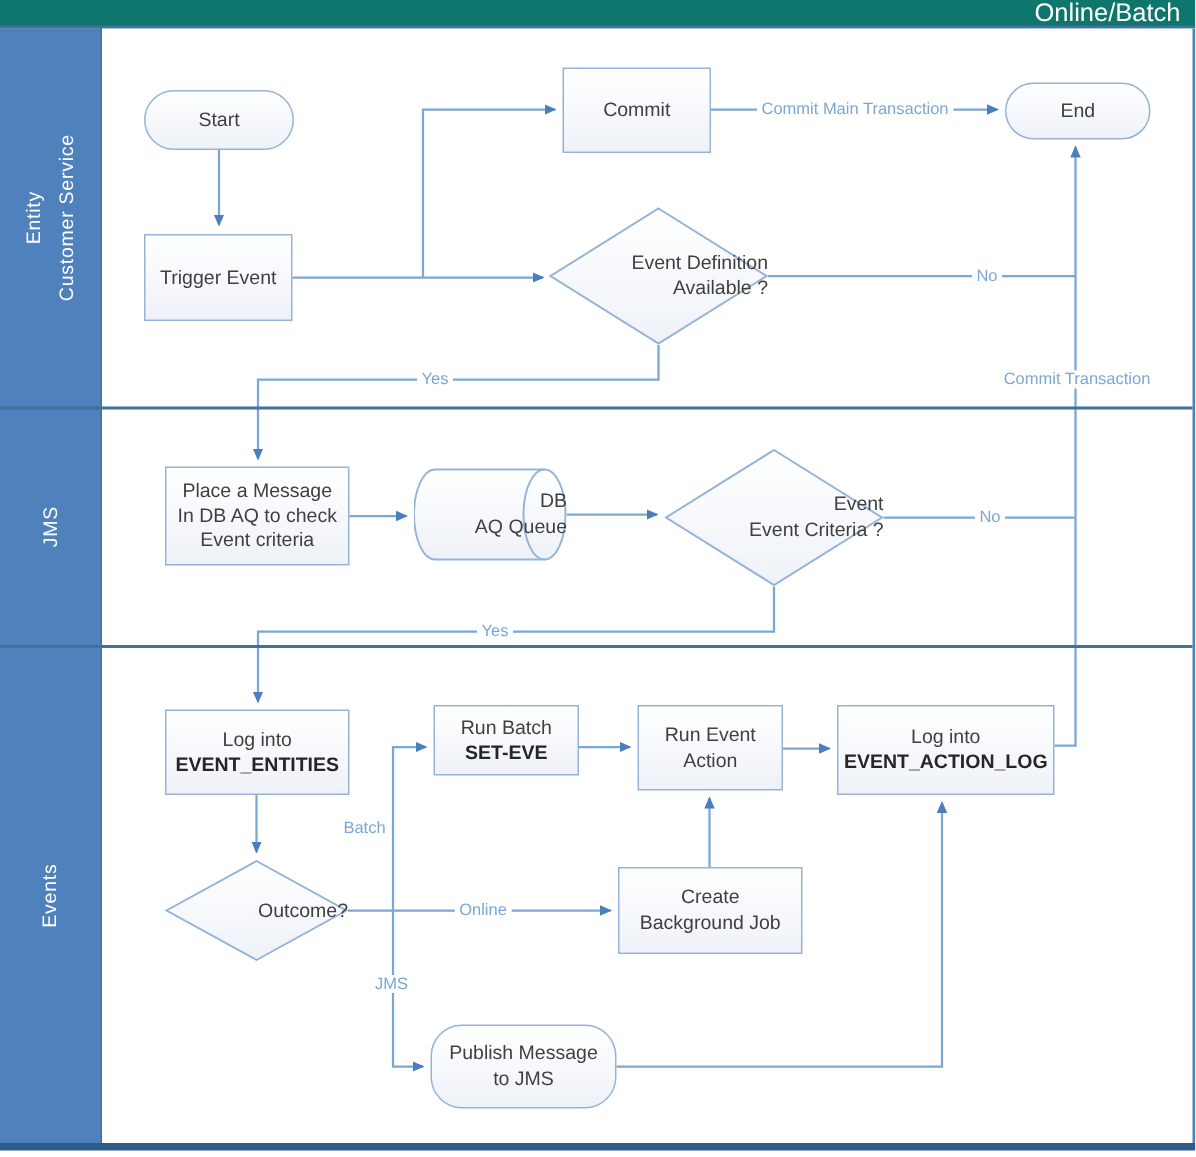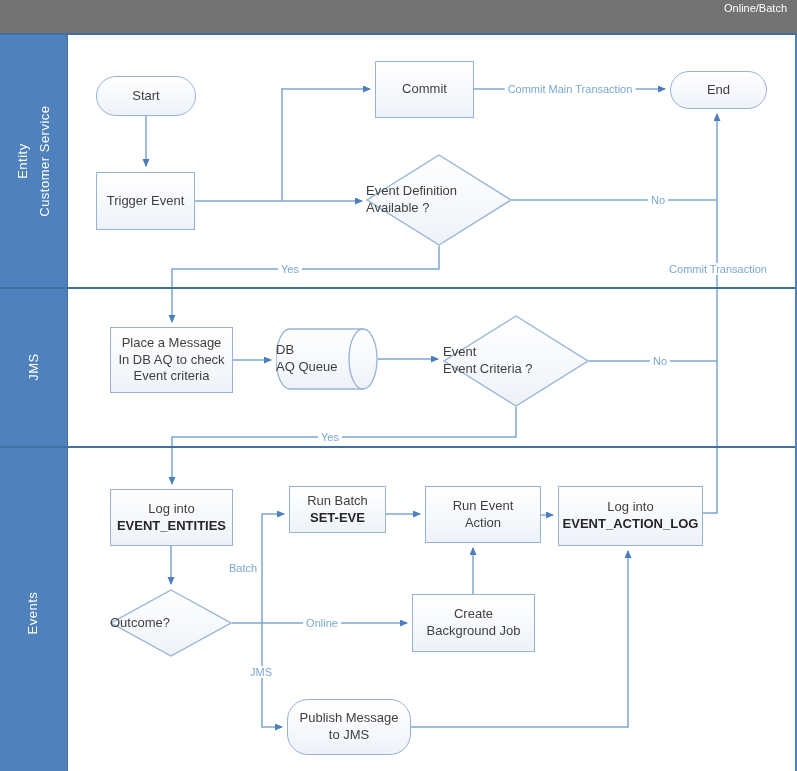--- a/index.html
+++ b/index.html
@@ -1,38 +1,38 @@
 <!DOCTYPE html>
 <html><head>
 <meta charset="utf-8">
 <style>
   * { margin:0; padding:0; box-sizing:border-box; }
   body { font-family:"Liberation Sans", sans-serif; background:#fff; }
   .frame { position:relative; width:797px; height:771px; background:#fff; overflow:hidden; }
   .titlebar {
-    height:35px; background:#737373; border-bottom:2px solid #41719c;
-    color:#fff; font-size:11px; text-align:right; line-height:17px; padding-right:10px;
+    height:19px; background:#0f766e; border-bottom:2px solid #41719c;
+    color:#fff; font-size:17px; text-align:right; line-height:17px; padding-right:10px;
   }
   .body { display:flex; height:743px; }
   .sidebar { width:68px; background:#4f81bd; border-right:1px solid #41719c; display:flex; flex-direction:column; }
   .lane-cell { display:flex; align-items:center; justify-content:center; border-bottom:2px solid #41719c; overflow:hidden; }
   .lane-cell:last-child { border-bottom:none; flex:1; }
   .lane-cell.c1 { height:254px; }
   .lane-cell.c2 { height:159px; }
   .vlabel { transform:rotate(-90deg); color:#fff; font-size:13px; text-align:center; line-height:1.7; white-space:nowrap; letter-spacing:0.5px; }
   .canvas { position:relative; flex:1; background:#fff; border-right:2px solid #4f81bd; }
   .divider { position:absolute; left:0; right:0; height:2px; background:#41719c; z-index:3; }
   .wires { position:absolute; left:0; top:0; z-index:1; }
   .node { position:absolute; z-index:2; display:flex; flex-direction:column; align-items:center; justify-content:center;
     background:linear-gradient(180deg,#ffffff 0%,#eef2f8 100%);
     border:1px solid #95b3d7; color:#3f3f3f; font-size:13px; text-align:center; line-height:1.3; }
   .stadium { border-radius:20px; }
   .shapebox { position:absolute; z-index:2; }
   .shapebox svg { display:block; }
-  .shapebox .txt { position:absolute; inset:0; display:flex; flex-direction:column; align-items:flex-start; justify-content:center;
+  .shapebox .txt { position:absolute; inset:0; display:flex; flex-direction:column; align-items:flex-end; justify-content:center;
     color:#3f3f3f; font-size:13px; text-align:center; line-height:1.3; }
   .b { font-weight:bold; color:#262626; }
   .elabel { position:absolute; z-index:4; transform:translate(-50%,-50%); background:#fff; color:#7ba7d3;
     font-size:11px; white-space:nowrap; padding:0 3px; }
   .bottombar { height:5px; background:#2e5c8a; }
 </style>
 </head>
 <body>
 
 <div class="frame">
@@ -160,21 +160,21 @@
       <div class="node" style="left:42px; top:454px; width:123px; height:57px;">
         <div>Log into</div>
         <div class="b">EVENT_ENTITIES</div>
       </div>
 
       <div class="node" style="left:221px; top:451px; width:97px; height:47px;">
         <div>Run Batch</div>
         <div class="b">SET-EVE</div>
       </div>
 
-      <div class="node" style="left:357px; top:451px; width:116px; height:57px;">
+      <div class="node" style="left:357px; top:451px; width:97px; height:57px;">
         <div>Run Event</div>
         <div>Action</div>
       </div>
 
       <div class="node" style="left:490px; top:451px; width:145px; height:60px;">
         <div>Log into</div>
         <div class="b">EVENT_ACTION_LOG</div>
       </div>
 
       <div class="shapebox" style="left:42px; top:554px; width:122px; height:68px;">

